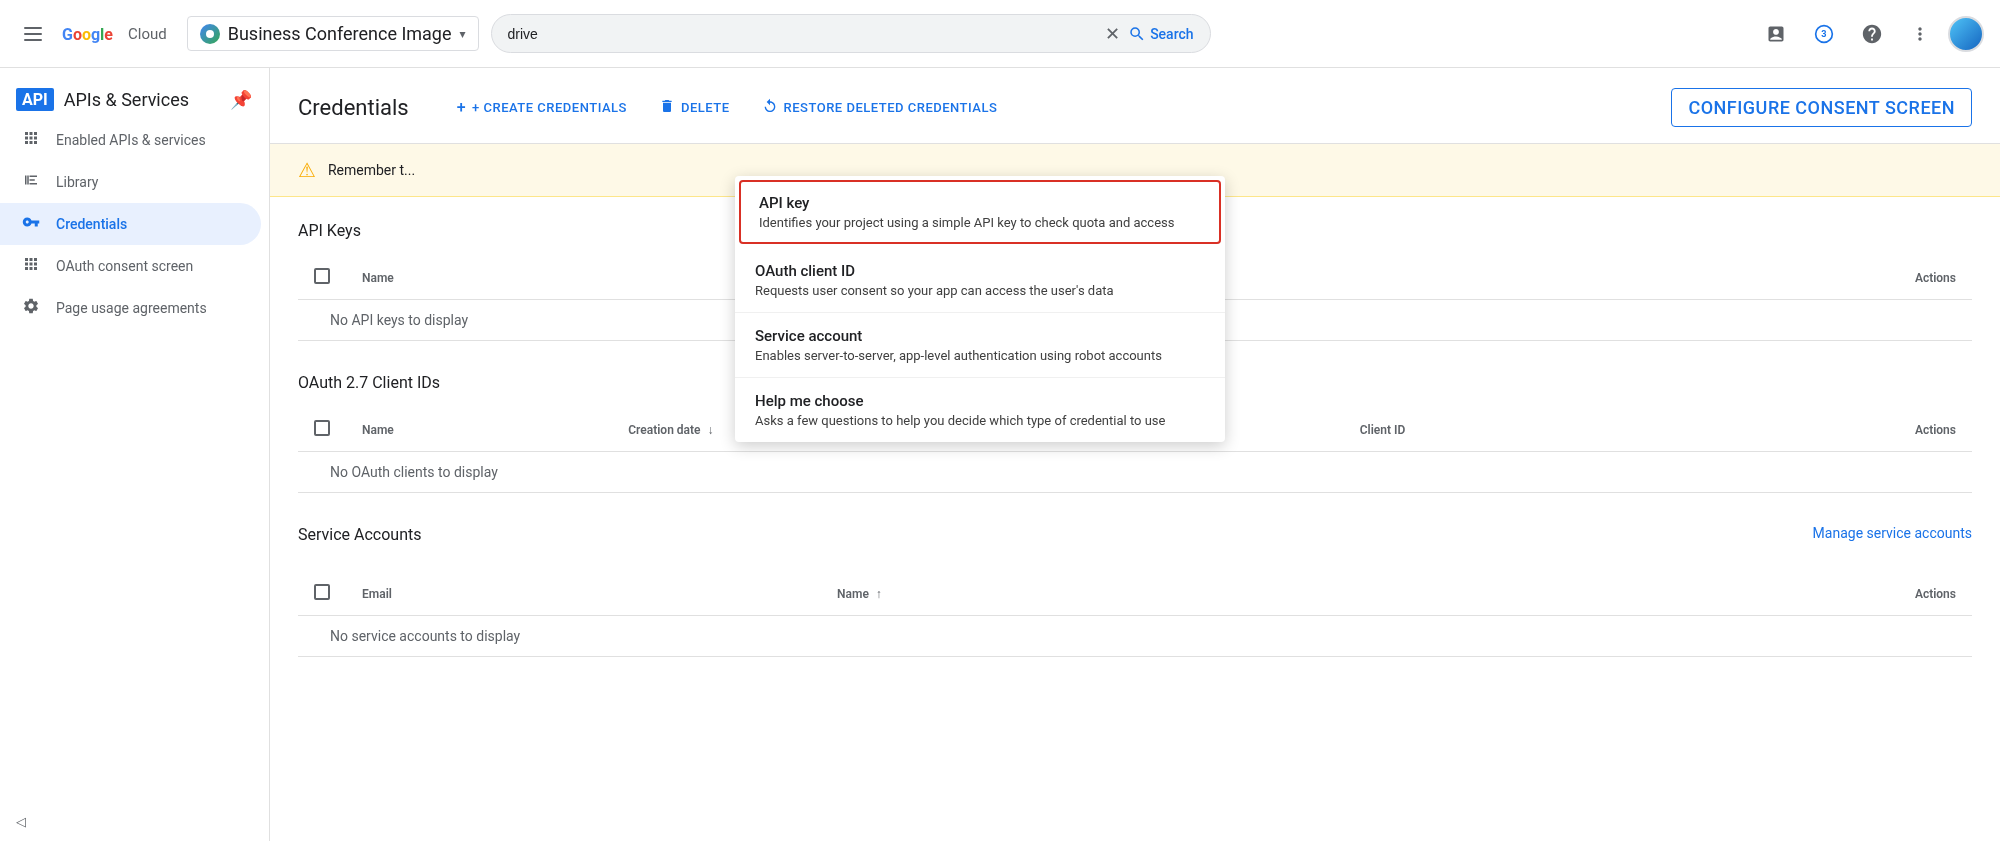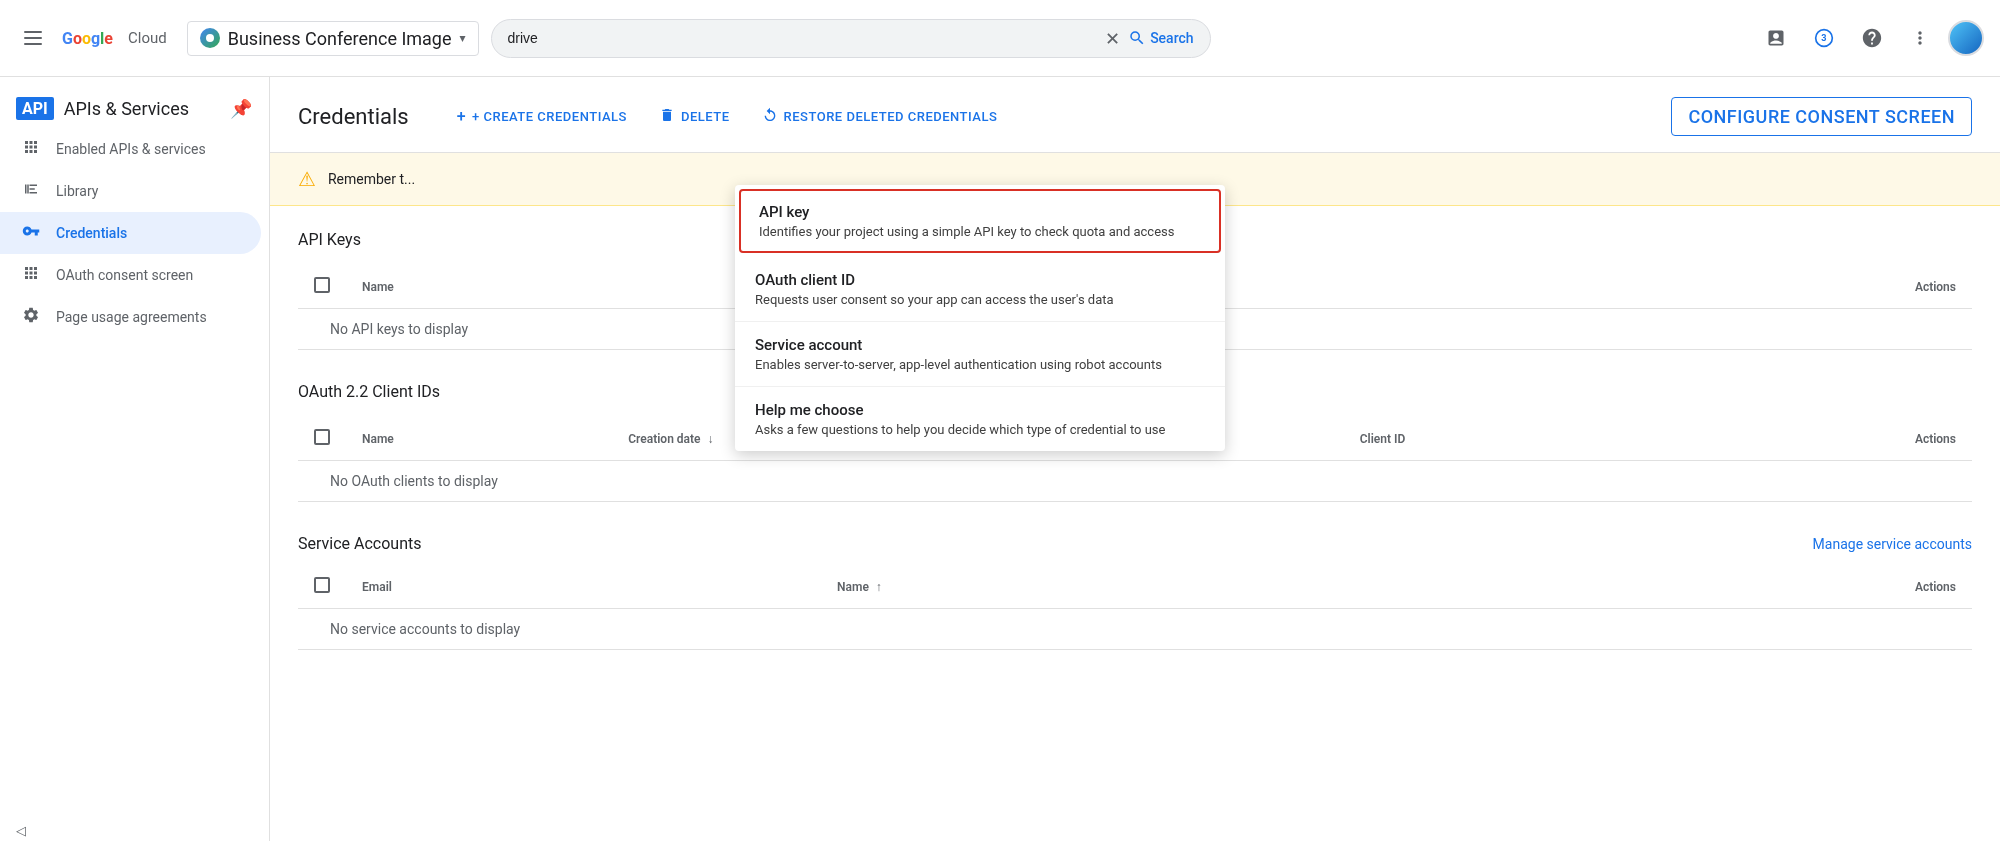--- a/index.html
+++ b/index.html
@@ -1,20 +1,20 @@
 <!DOCTYPE html>
 <html><head>
   <meta charset="utf-8">
   <style>
     * { box-sizing: border-box; margin: 0; padding: 0; }
     body { font-family: 'Google Sans', Roboto, Arial, sans-serif; font-size: 14px; color: #202124; background: #fff; overflow-x: hidden; }
 
     
     .top-nav {
-      display: flex; align-items: center; height: 77px;
+      display: flex; align-items: center; height: 68px;
       padding: 0 16px; border-bottom: 1px solid #e0e0e0;
       background: #fff; position: relative; z-index: 100;
       gap: 12px;
     }
     .hamburger-icon { cursor: pointer; padding: 8px; border-radius: 50%; display: flex; align-items: center; justify-content: center; }
     .google-cloud-logo { display: flex; align-items: center; gap: 6px; margin-right: 8px; }
 
     .project-selector {
       display: flex; align-items: center; gap: 8px;
       border: 1px solid #dadce0; border-radius: 4px;
@@ -114,21 +114,21 @@
       text-transform: none; padding: 12px 16px;
       border-bottom: 1px solid #e0e0e0; text-align: left;
     }
     .data-table td { padding: 12px 16px; border-bottom: 1px solid #e0e0e0; font-size: 14px; color: #202124; }
     .data-table .checkbox-col { width: 48px; }
     .data-table .actions-col { text-align: right; }
     .sort-arrow { margin-left: 4px; }
     .no-data { font-size: 14px; color: #5f6368; padding: 16px; }
 
     .section-wrapper { margin-bottom: 32px; }
-    .section-header-row { display: flex; align-items: center; margin-bottom: 12px; }
+    .section-header-row { display: flex; margin-bottom: 28px; }
     .manage-link { margin-left: auto; color: #1a73e8; font-size: 14px; cursor: pointer; text-decoration: none; }
     .dropdown-menu {
       position: absolute;
       top: 108px; left: 465px;
       background: #fff;
       box-shadow: 0 4px 16px rgba(0,0,0,0.2);
       border-radius: 4px;
       width: 490px;
       z-index: 300;
       overflow: hidden;
@@ -326,21 +326,21 @@
           </thead>
           <tbody>
             <tr>
               <td colspan="4"><span class="no-data">No API keys to display</span></td>
             </tr>
           </tbody>
         </table>
       </div>
 
       <div class="section-wrapper">
-        <h2 class="section-title">OAuth 2.2 Client IDs</h2>
+        <h2 class="section-title">OAuth 2.7 Client IDs</h2>
         <table class="data-table">
           <thead>
             <tr>
               <th class="checkbox-col"><span class="checkbox"></span></th>
               <th>Name</th>
               <th>Creation date <span class="sort-arrow">↓</span></th>
               <th>Type</th>
               <th>Client ID</th>
               <th class="actions-col">Actions</th>
             </tr>

